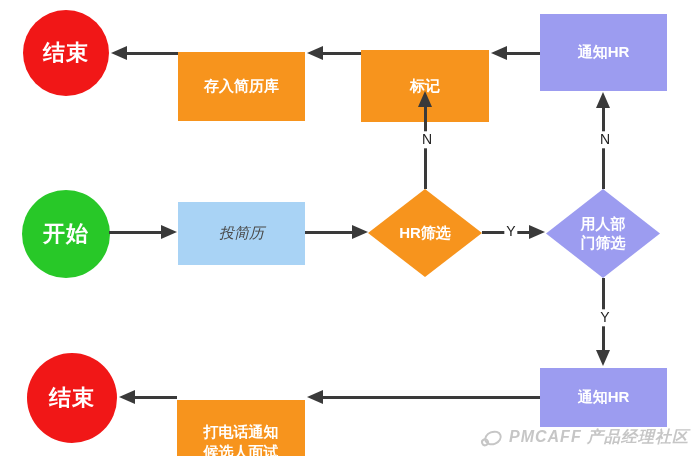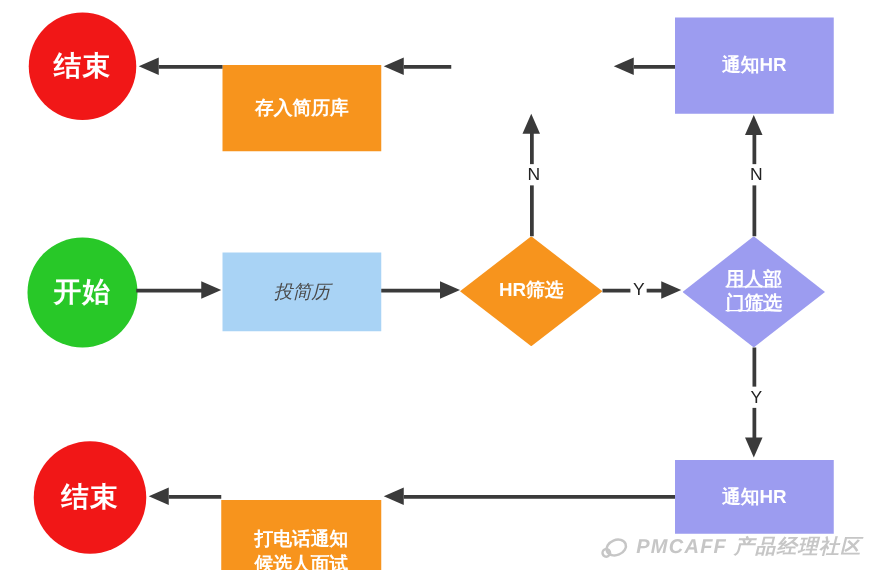--- a/index.html
+++ b/index.html
@@ -43,21 +43,21 @@
   .rect.blue   { background: var(--blue, #A9D3F5); color: var(--blue-box-text, #4A4A4A); font-weight: 400; }
   .diamond {
     clip-path: polygon(50% 0, 100% 50%, 50% 100%, 0 50%);
     color: #ffffff;
     font-size: 15px;
     font-weight: 600;
     line-height: 1.25;
   }
   .diamond.orange { background: var(--orange, #F7941D); }
   .diamond.purple { background: var(--purple, #9C9CF0); }
-  .wrap48 { display: inline-block; width: 50px; text-decoration: underline; }
+  .wrap48 { display: inline-block; width: 50px; }
   .wrap80 { display: inline-block; width: 82px; line-height: 1.35; }
   
   .hline, .vline {
     position: absolute;
     background: var(--arrow, #3A3A3A);
   }
   .hline { height: 3px; }
   .vline { width: 3px; }
   .ah { position: absolute; width: 0; height: 0; }
   .ah-left  { border-top: 7px solid transparent; border-bottom: 7px solid transparent; border-right: 16px solid var(--arrow, #3A3A3A); }
@@ -110,20 +110,21 @@
     border-radius: 50%;
   }
 </style>
 </head>
 <body>
 
 <div class="canvas">
 
   <div class="node circle red" style="left:23px; top:10px; width:86px; height:86px;">结束</div>
   <div class="node rect orange" style="left:178px; top:20px; width:127px; height:69px;">存入简历库</div>
+  <div class="node rect orange" style="left:361px; top:18px; width:128px; height:72px;">标记</div>
   <div class="node rect purple" style="left:540px; top:14px; width:127px; height:77px;">通知HR</div>
 
   <div class="node circle green" style="left:22px; top:190px; width:88px; height:88px;">开始</div>
   <div class="node rect blue" style="left:178px; top:202px; width:127px; height:63px;font-style:italic;">投简历</div>
   <div class="node diamond orange" style="left:368px; top:189px; width:114px; height:88px;">
     <span>HR筛选</span>
   </div>
   <div class="node diamond purple" style="left:546px; top:189px; width:114px; height:89px;">
     <span class="wrap48">用人部门筛选</span>
   </div>

